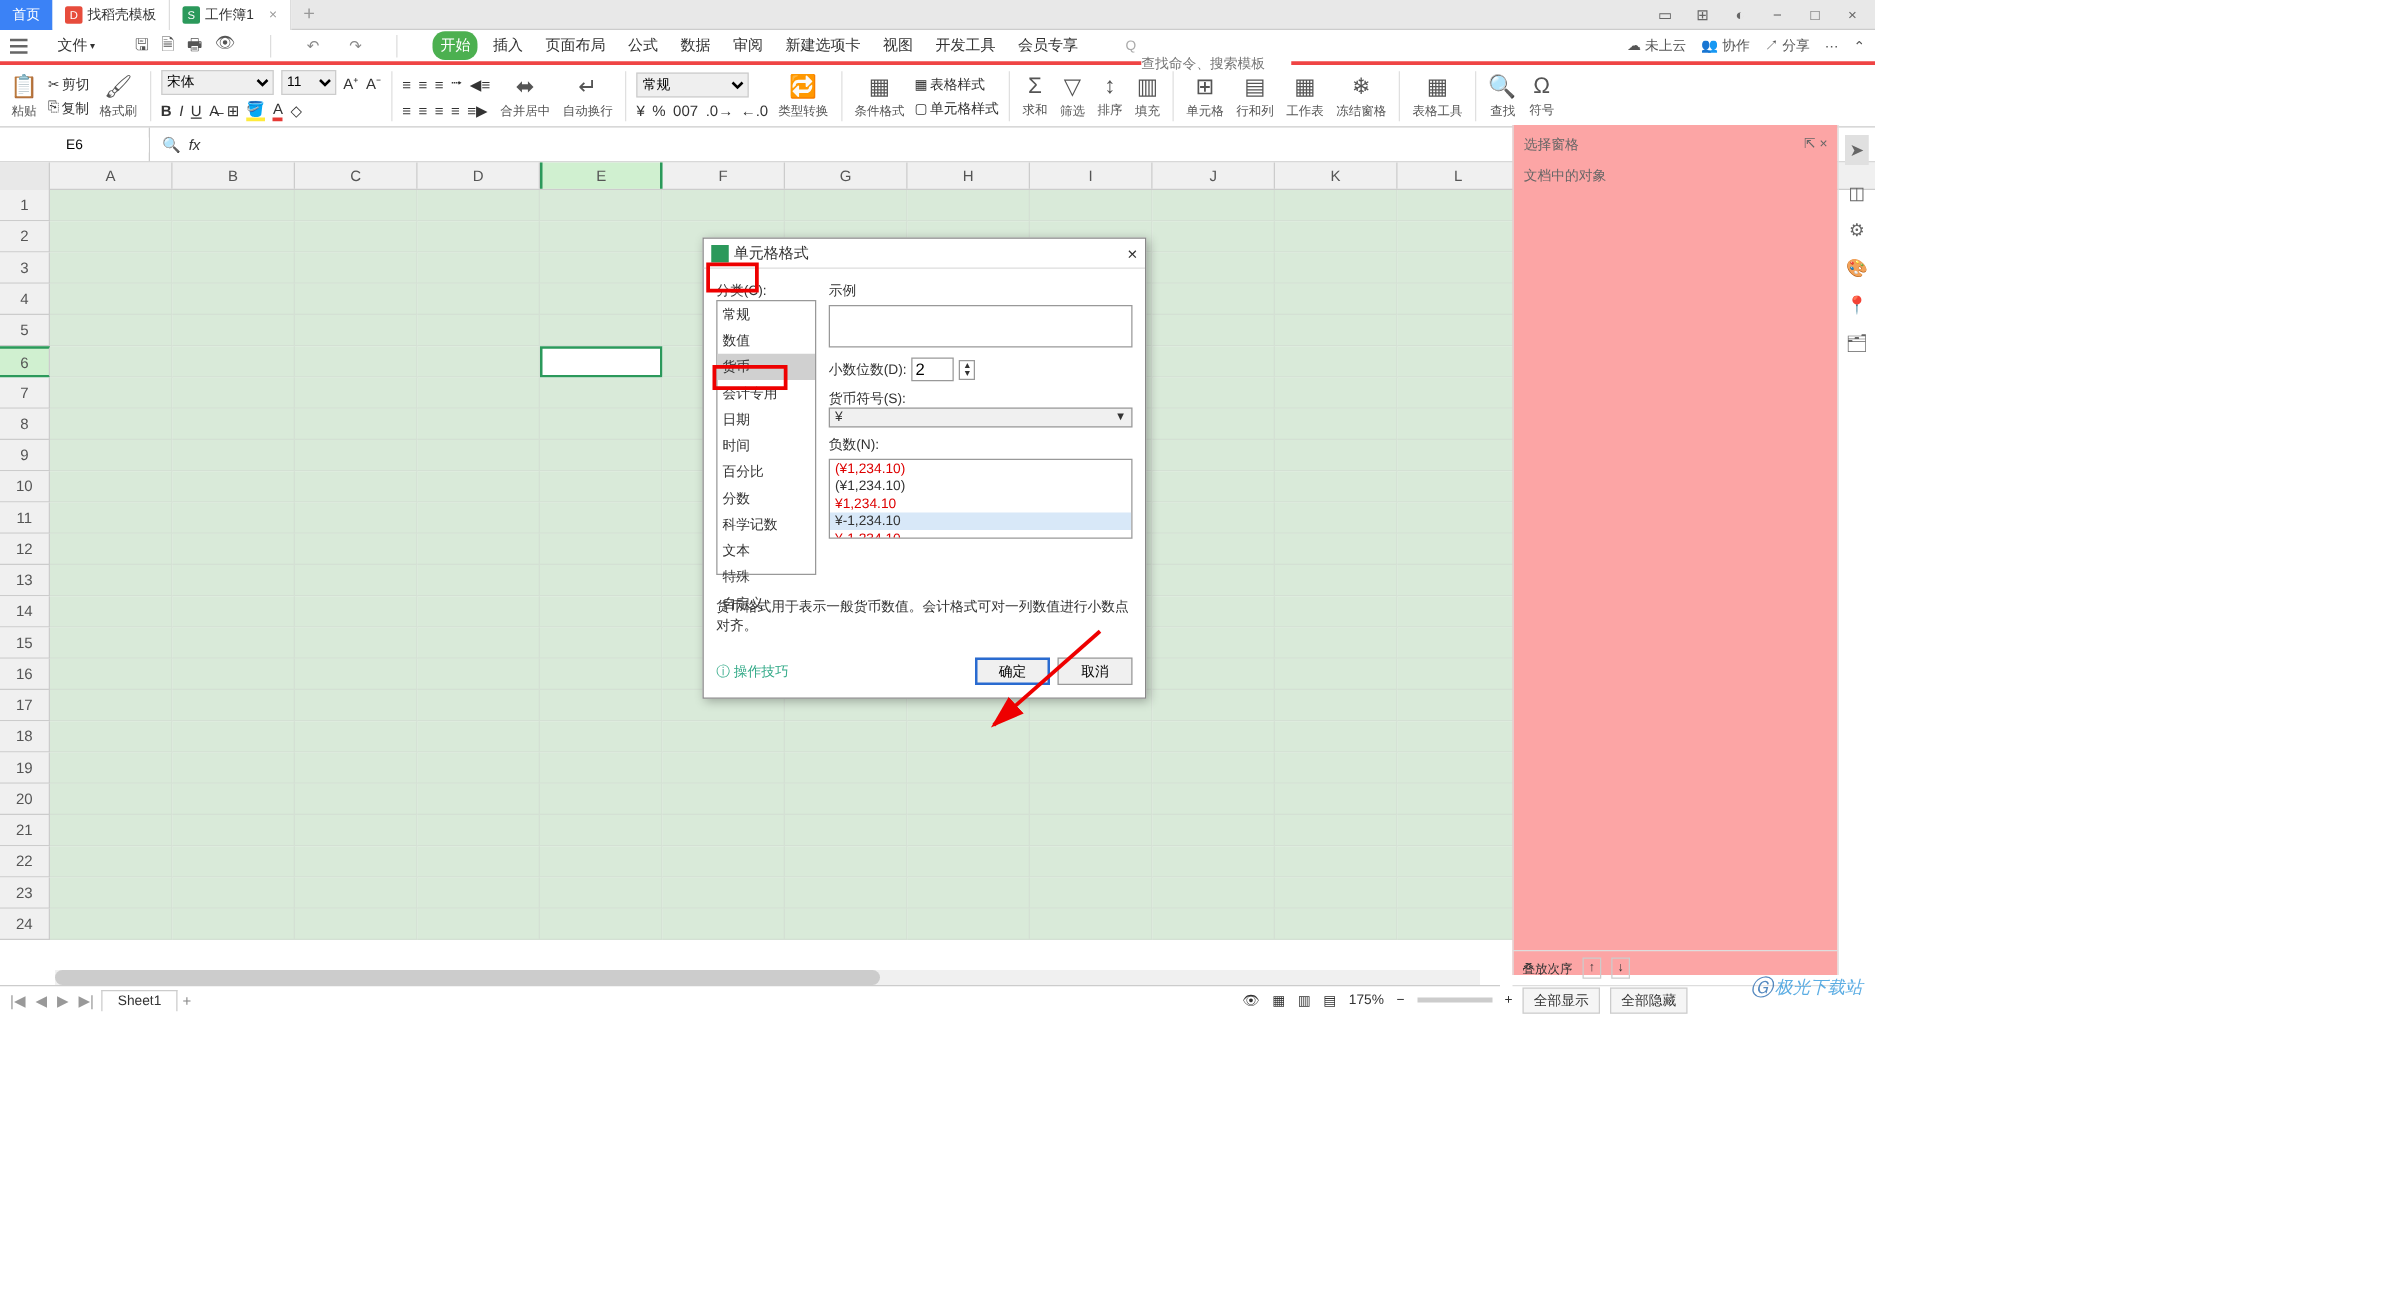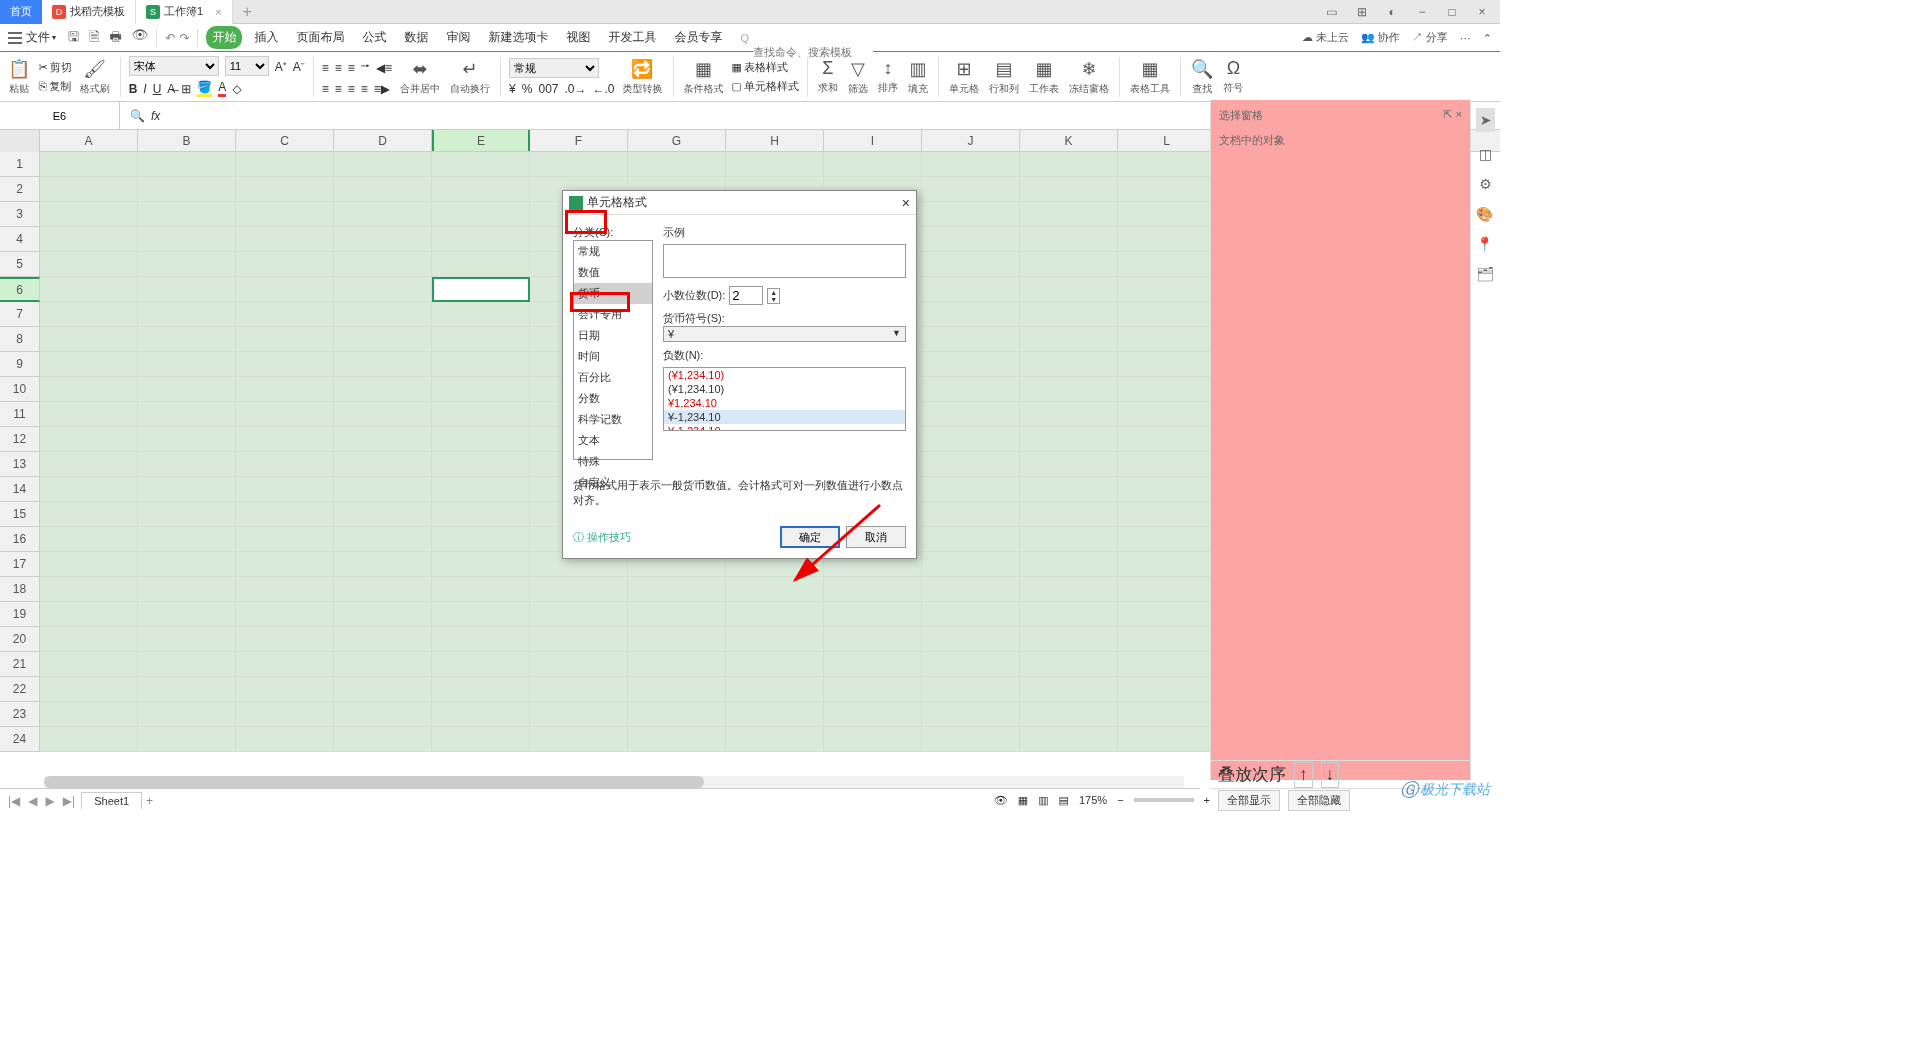--- a/index.html
+++ b/index.html
@@ -6,21 +6,21 @@
 body { background: #fff; font-size: 12px; color: #333; overflow: hidden; }
 .app { width: 1500px; height: 812px; position: relative; }
 .tabbar { height: 24px; background: #e8e8e8; display: flex; align-items: center; border-bottom: 1px solid #ccc; }
 .tab { height: 24px; padding: 0 10px; display: flex; align-items: center; gap: 4px; background: #fff; border-right: 1px solid #ddd; font-size: 11px; }
 .tab.home { background: #3b82f6; color: #fff; border: none; }
 .tab .sico { width: 14px; height: 14px; display: inline-flex; align-items: center; justify-content: center; }
 .tab .close { margin-left: 8px; color: #999; }
 .tab.plus { background: transparent; border: none; font-size: 16px; color: #999; }
 .wctl { margin-left: auto; display: flex; gap: 10px; padding-right: 8px; }
 .wctl span { width: 20px; text-align: center; color: #666; }
-.menubar { height: 28px; display: flex; align-items: center; padding: 0 8px; gap: 4px; border-bottom: 1px solid #ef4444; }
+.menubar { height: 28px; display: flex; align-items: center; padding: 0 8px; gap: 24px; border-bottom: 3px solid #ef4444; }
 .hamb { width: 14px; height: 12px; display: flex; flex-direction: column; justify-content: space-between; }
 .hamb span { height: 2px; background: #666; }
 .menubar .file { font-size: 12px; display: flex; align-items: center; gap: 2px; }
 .menubar .qicons { display: flex; gap: 10px; margin-left: 8px; }
 .menubar .qicons span { color: #555; font-size: 13px; }
 .menubar .sep { width: 1px; height: 18px; background: #ddd; margin: 0 4px; }
 .menubar .menus { display: flex; gap: 6px; align-items: center; }
 .menubar .menus span { padding: 3px 6px; font-size: 12px; }
 .menubar .menus .active { background: #4cb050; color: #fff; border-radius: 10px; }
 .menubar .search { margin-left: 8px; display: flex; align-items: center; gap: 4px; color: #aaa; font-size: 11px; }
@@ -49,21 +49,21 @@
 .crow { display: flex; height: 25px; }
 .cell { width: 98px; height: 25px; border-right: 1px solid #d4e0d4; border-bottom: 1px solid #d4e0d4; background: #d9ead9; }
 .cell.active { border: 2px solid #2b995b; background: #fff; }
 .rh.active { background: #d0f0d0; border-top: 2px solid #2b995b; border-bottom: 2px solid #2b995b; }
 .ch.active { background: #d0f0d0; border-left: 2px solid #2b995b; border-right: 2px solid #2b995b; }
 .rightpanel { position: absolute; right: 30px; top: 100px; width: 260px; border-left: 1px solid #ddd; padding: 8px; background: #fca5a5; height: 680px; }
 .rightpanel .hdr { display: flex; justify-content: space-between; font-size: 11px; color: #666; margin-bottom: 10px; }
 .rightpanel .sub { font-size: 11px; color: #666; }
 .sidebar { position: absolute; right: 0; top: 100px; width: 30px; height: 680px; border-left: 1px solid #ddd; display: flex; flex-direction: column; gap: 14px; padding-top: 8px; align-items: center; }
 .sidebar span { font-size: 14px; color: #666; }
-.btmbar { position: absolute; right: 30px; bottom: 24px; width: 260px; height: 28px; border-top: 1px solid #ddd; display: flex; align-items: center; padding: 0 8px; gap: 8px; font-size: 17px; }
+.btmbar { position: absolute; right: 30px; bottom: 24px; width: 260px; height: 28px; border-top: 1px solid #ddd; display: flex; align-items: center; padding: 0 8px; gap: 8px; font-size: 10px; }
 .btmbar2 { position: absolute; right: 30px; bottom: 0; width: 260px; height: 24px; border-top: 1px solid #ddd; display: flex; align-items: center; padding: 0 8px; gap: 8px; font-size: 11px; }
 .btmbar2 .btn { border: 1px solid #ccc; padding: 2px 8px; background: #f5f5f5; }
 .sheettabs { position: absolute; bottom: 0; left: 0; height: 24px; display: flex; align-items: center; gap: 4px; padding: 0 6px; border-top: 1px solid #ccc; width: 1200px; }
 .sheettabs .nav { color: #999; padding: 0 2px; }
 .sheettabs .stab { padding: 2px 12px; border: 1px solid #ccc; border-bottom: none; background: #fff; font-size: 11px; }
 .statusbar { position: absolute; bottom: 0; right: 290px; height: 24px; display: flex; align-items: center; gap: 10px; font-size: 11px; }
 .dialog { position: absolute; left: 562px; top: 190px; width: 355px; background: #fff; border: 1px solid #888; box-shadow: 2px 2px 8px rgba(0,0,0,0.3); }
 .dlg-title { height: 24px; display: flex; align-items: center; padding: 0 6px; font-size: 12px; border-bottom: 1px solid #ddd; text-align: center; }
 .dlg-title .sico { width: 14px; height: 14px; background: #2b995b; margin-right: 4px; }
 .dlg-title .x { margin-left: auto; font-size: 14px; }

